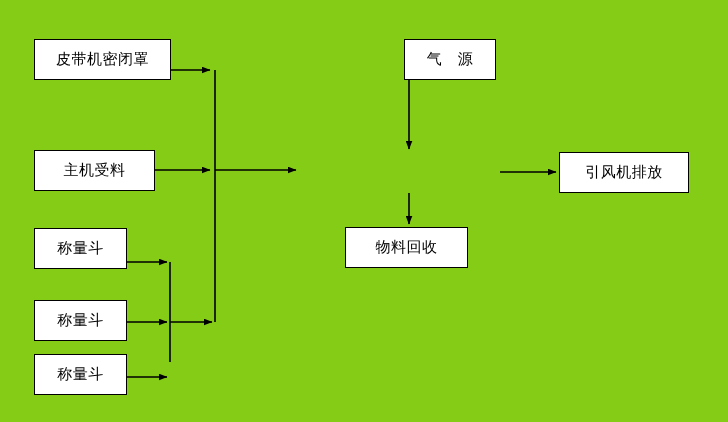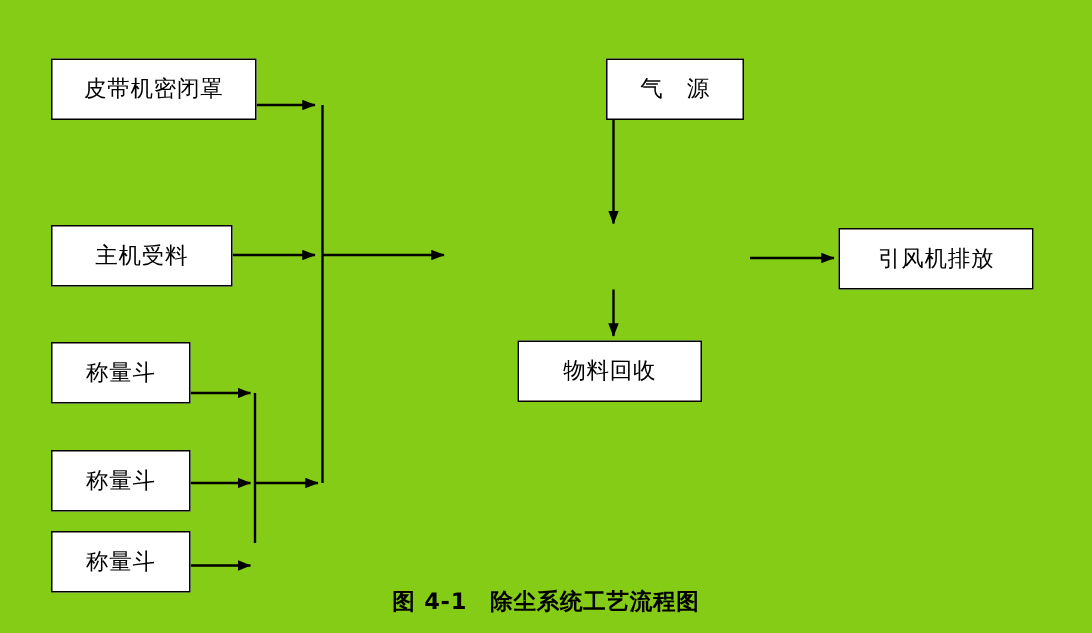--- a/index.html
+++ b/index.html
@@ -94,15 +94,14 @@
 
   <div class="node" style="left:34px; top:354px; width:93px; height:41px;">称量斗</div>
 
   <div class="node" style="left:364px; top:39px; width:92px; height:41px;margin-left:40px;">气　源</div>
 
 
   <div class="node" style="left:559px; top:152px; width:130px; height:41px;">引风机排放</div>
 
   <div class="node" style="left:345px; top:227px; width:123px; height:41px;text-align:center;">物料回收</div>
 
-  <div class="caption">图 4-1　除尘系统工艺流程图</div>
 
 </div>
 
 </body></html>

